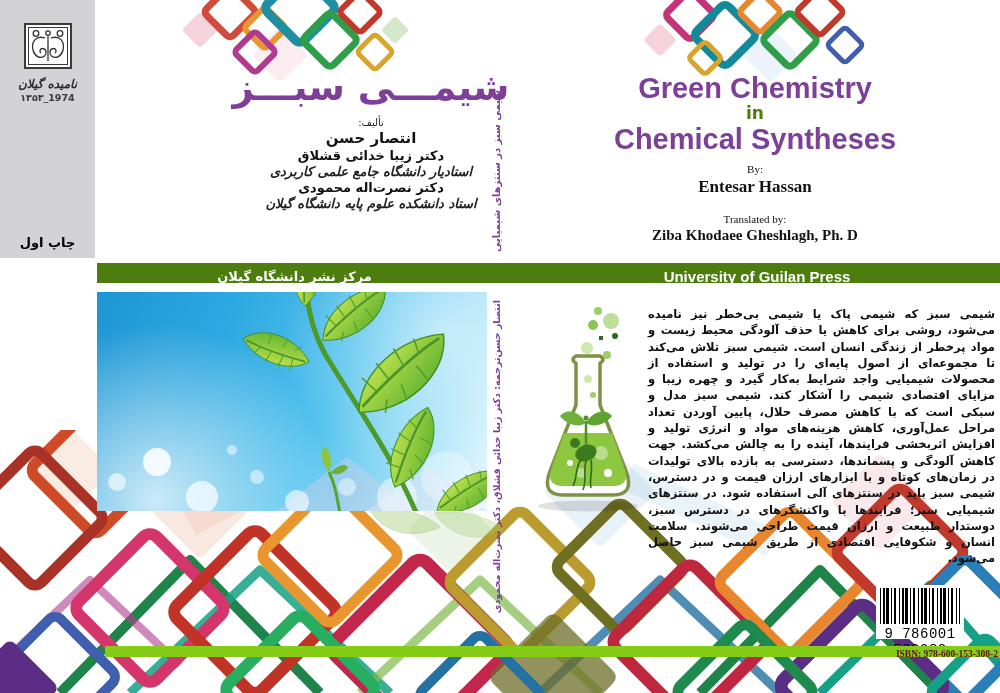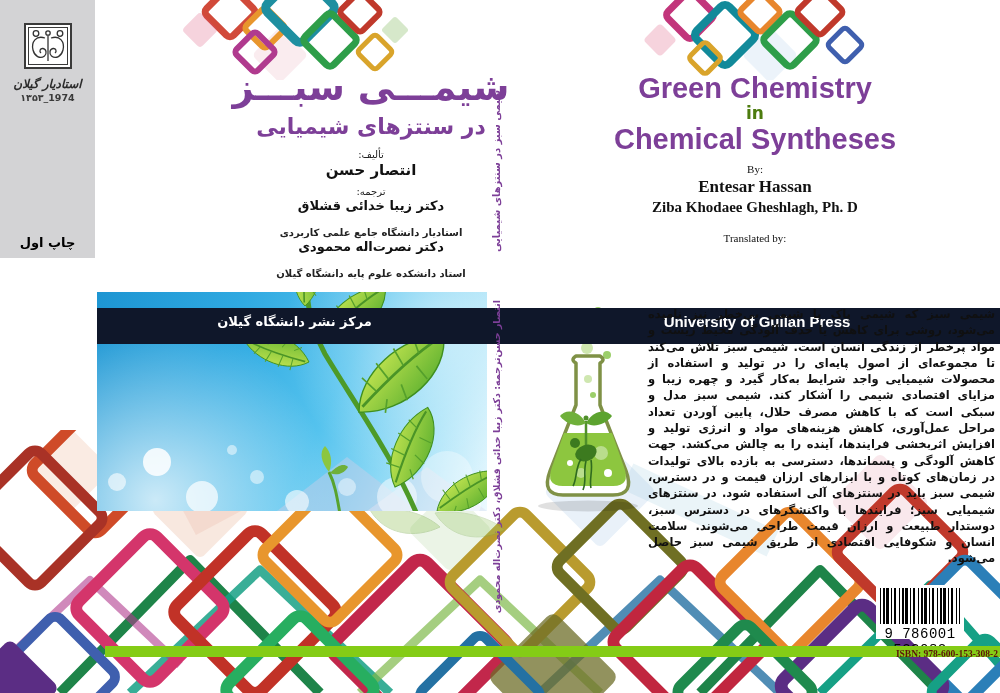--- a/index.html
+++ b/index.html
@@ -15,35 +15,35 @@
   #edition-badge{position:absolute;bottom:8px;width:100%;text-align:center;color:#000000;
                  font-size:13px;font-weight:bold;direction:rtl;}
 
   
   #fa-cover{left:221px;top:66px;width:300px;text-align:center;direction:rtl;z-index:6;color:#111;}
   #fa-title1{font-size:37px;font-weight:bold;color:#7d3f98;line-height:44px;}
   #fa-title2{font-size:22px;font-weight:bold;color:#7d3f98;line-height:30px;margin-top:2px;}
   .fa-label{font-size:10px;margin-top:7px;color:#222;}
   #fa-author{font-size:15px;font-weight:bold;margin-top:1px;}
   #fa-tr1,#fa-tr2{font-size:13px;font-weight:bold;margin-top:1px;}
-  .fa-aff{font-size:10px;font-weight:bold;margin-top:14px;color:#222;}
+  .fa-aff{font-size:13px;font-weight:bold;margin-top:1px;color:#222;font-style:italic;}
 
   
   #en-cover{left:605px;top:72px;width:300px;text-align:center;z-index:6;color:#111;}
   #en-title1,#en-title3{font-size:29px;font-weight:bold;color:#7d3f98;line-height:32px;
       font-family:"Liberation Sans",sans-serif;}
   #en-title2{font-size:17px;font-weight:bold;color:#4d7c0f;line-height:19px;}
   .en-serif{font-family:"Liberation Serif",serif;}
   #en-by{font-size:11px;margin-top:8px;}
   #en-author{font-size:17px;font-weight:bold;margin-top:2px;}
   #en-trlabel{font-size:11px;margin-top:16px;}
   #en-tr1,#en-tr2{font-size:15px;font-weight:bold;margin-top:2px;}
 
   
-  #publisher-band{left:97px;top:263px;width:903px;height:36px;background:#0f172a;z-index:6;margin-top:45px;}
+  #publisher-band{left:97px;top:263px;width:903px;height:20px;background:#4d7c0f;z-index:6;}
   #band-fa{position:absolute;left:0;top:0;width:395px;height:28px;line-height:28px;text-align:center;
            color:#fff;font-size:13px;font-weight:bold;direction:rtl;}
   #band-en{position:absolute;left:430px;top:0;width:460px;height:28px;line-height:28px;text-align:center;
            color:#fff;font-size:15px;font-weight:bold;font-family:"Liberation Sans",sans-serif;}
 
   
   .spine-rot{transform-origin:0 0;transform:rotate(-90deg);direction:rtl;color:#7d3f98;
              font-weight:bold;white-space:nowrap;z-index:7;}
   #spine-title{left:489px;top:240px;width:150px;font-size:10px;text-align:center;line-height:15px;}
   #spine-credits{left:490px;top:562px;width:262px;font-size:9.5px;line-height:14px;
@@ -171,46 +171,44 @@
       <rect x="5.5" y="5.5" width="39" height="37" fill="none" stroke="#3a3a3a" stroke-width="1"></rect>
       <g stroke="#333" fill="none" stroke-width="1.3">
         <circle cx="25" cy="11" r="2.2"></circle>
         <line x1="25" y1="13.5" x2="25" y2="39"></line>
         <circle cx="13" cy="11.5" r="2.8"></circle>
         <circle cx="37" cy="11.5" r="2.8"></circle>
         <path d="M22,16 C13,13 8,20 10,28 C11.5,34 17,37.5 21.5,34 C24,32 23.5,27 20,26.5 C17,26.2 16,29.5 18,31"></path>
         <path d="M28,16 C37,13 42,20 40,28 C38.5,34 33,37.5 28.5,34 C26,32 26.5,27 30,26.5 C33,26.2 34,29.5 32,31"></path>
       </g>
     </svg>
-    <div id="logo-name">استادیار گیلان</div>
+    <div id="logo-name">نامیده گیلان</div>
     <div id="logo-years">۱۳۵۳_1974</div>
   </div>
   <div id="edition-badge">چاپ اول</div>
 </div>
 
 <div id="fa-cover" class="abs">
   <div id="fa-title1">شیمـــی سبـــز</div>
-  <div id="fa-title2">در سنتزهای شیمیایی</div>
   <div class="fa-label">تألیف:</div>
   <div id="fa-author">انتصار حسن</div>
-  <div class="fa-label">ترجمه:</div>
   <div id="fa-tr1">دکتر زیبا خدائی قشلاق</div>
   <div class="fa-aff">استادیار دانشگاه جامع علمی کاربردی</div>
   <div id="fa-tr2">دکتر نصرت‌اله محمودی</div>
   <div class="fa-aff">استاد دانشکده علوم پایه دانشگاه گیلان</div>
 </div>
 
 <div id="en-cover" class="abs">
   <div id="en-title1">Green Chemistry</div>
   <div id="en-title2">in</div>
   <div id="en-title3">Chemical Syntheses</div>
   <div id="en-by" class="en-serif">By:</div>
   <div id="en-author" class="en-serif">Entesar Hassan</div>
+  <div id="en-trlabel" class="en-serif">Translated by:</div>
   <div id="en-tr1" class="en-serif">Ziba Khodaee Gheshlagh, Ph. D</div>
-  <div id="en-trlabel" class="en-serif">Translated by:</div>
 </div>
 
 <div id="publisher-band" class="abs">
   <span id="band-fa">مرکز نشر دانشگاه گیلان</span>
   <span id="band-en">University of Guilan Press</span>
 </div>
 
 <div id="spine-title" class="abs spine-rot">شیمی سبز در سنتزهای شیمیایی</div>
 <div id="spine-credits" class="abs spine-rot">
   <span>انتصار حسن</span>

